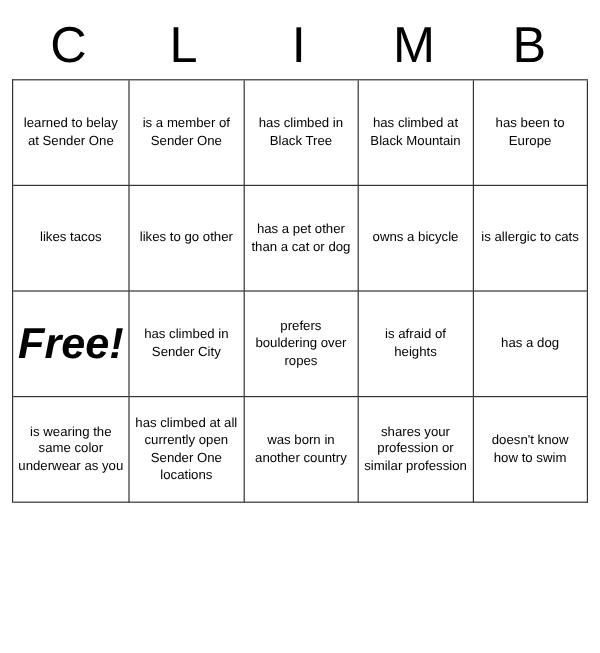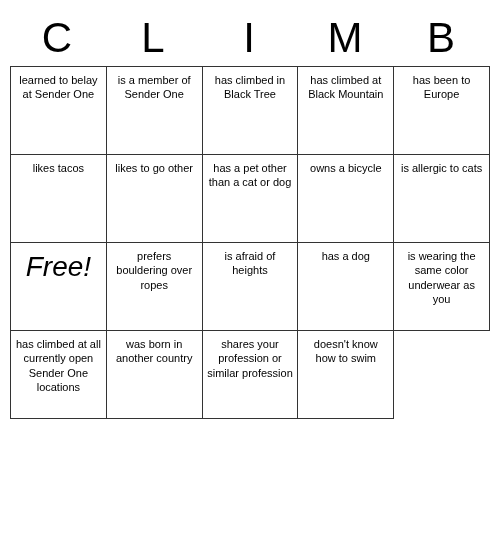--- a/index.html
+++ b/index.html
@@ -30,30 +30,31 @@
       display: grid;
       grid-template-columns: repeat(5, 1fr);
       border-left: 1.5px solid #333;
       border-top: 1.5px solid #333;
     }
     .bingo-cell {
       border-right: 1.5px solid #333;
       border-bottom: 1.5px solid #333;
       min-height: 88px;
       display: flex;
+      align-items: center;
       justify-content: center;
       text-align: center;
       padding: 6px 4px;
       font-size: 11px;
       line-height: 1.3;
       position: relative;
     }
     .bingo-cell.free {
-      font-size: 28px;
-      font-weight: normal;
+      font-size: 36px;
+      font-weight: bold;
       font-style: italic;
     }
     .cell-text {
       display: block;
     }
   </style>
 </head>
 <body>
 
 <div class="bingo-card">
@@ -92,20 +93,23 @@
       <div class="bingo-cell">
         <span class="cell-text">owns a bicycle</span>
       </div>
       <div class="bingo-cell">
         <span class="cell-text">is allergic to cats</span>
       </div>
       <div class="bingo-cell free">
         <span class="cell-text">Free!</span>
       </div>
       <div class="bingo-cell">
+        <span class="cell-text">has climbed in Sender City</span>
+      </div>
+      <div class="bingo-cell">
         <span class="cell-text">prefers bouldering over ropes</span>
       </div>
       <div class="bingo-cell">
         <span class="cell-text">is afraid of heights</span>
       </div>
       <div class="bingo-cell">
         <span class="cell-text">has a dog</span>
       </div>
       <div class="bingo-cell">
         <span class="cell-text">is wearing the same color underwear as you</span>

